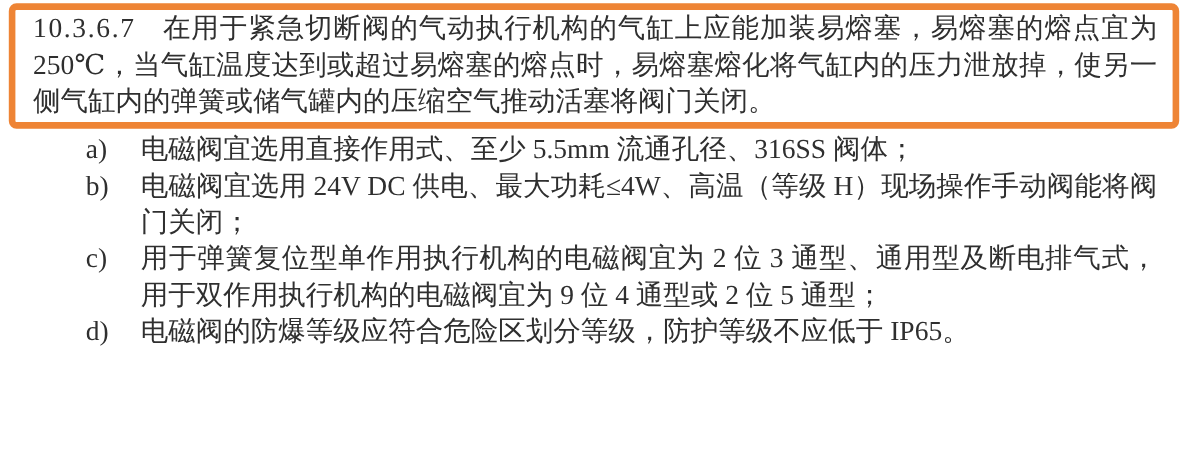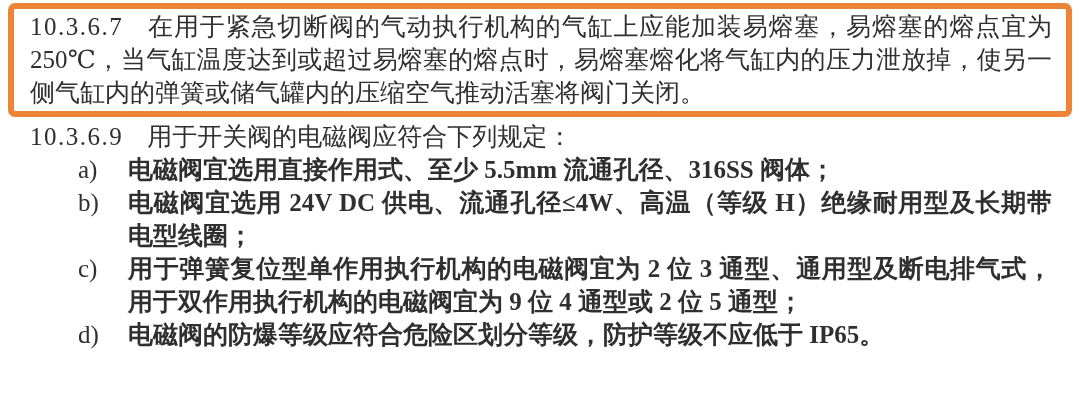--- a/index.html
+++ b/index.html
@@ -43,47 +43,43 @@
     display: flex;
     align-items: flex-start;
   }
   .clause-marker {
     width: 50px;
     flex-shrink: 0;
   }
   .clause-item-text {
     flex: 1;
     text-align: justify;
-    font-weight: bold;
   }
 </style>
 </head>
 <body>
 
 <div class="page">
 
   <div class="highlight-box">
     <p class="clause">
       <span class="clause-number">10.3.6.7</span><span class="clause-body">在用于紧急切断阀的气动执行机构的气缸上应能加装易熔塞，易熔塞的熔点宜为 250℃，当气缸温度达到或超过易熔塞的熔点时，易熔塞熔化将气缸内的压力泄放掉，使另一侧气缸内的弹簧或储气罐内的压缩空气推动活塞将阀门关闭。</span>
     </p>
   </div>
 
 
-  <p class="clause">
-    <span class="clause-number">10.3.6.9</span><span class="clause-body">用于开关阀的电磁阀应符合下列规定：</span>
-  </p>
 
   <div class="clause-list">
     <div class="clause-item">
       <span class="clause-marker">a)</span>
       <span class="clause-item-text">电磁阀宜选用直接作用式、至少 5.5mm 流通孔径、316SS 阀体；</span>
     </div>
     <div class="clause-item">
       <span class="clause-marker">b)</span>
-      <span class="clause-item-text">电磁阀宜选用 24V DC 供电、流通孔径≤4W、高温（等级 H）绝缘耐用型及长期带电型线圈；</span>
+      <span class="clause-item-text">电磁阀宜选用 24V DC 供电、最大功耗≤4W、高温（等级 H）现场操作手动阀能将阀门关闭；</span>
     </div>
     <div class="clause-item">
       <span class="clause-marker">c)</span>
       <span class="clause-item-text">用于弹簧复位型单作用执行机构的电磁阀宜为 2 位 3 通型、通用型及断电排气式，用于双作用执行机构的电磁阀宜为 9 位 4 通型或 2 位 5 通型；</span>
     </div>
     <div class="clause-item">
       <span class="clause-marker">d)</span>
       <span class="clause-item-text">电磁阀的防爆等级应符合危险区划分等级，防护等级不应低于 IP65。</span>
     </div>
   </div>

